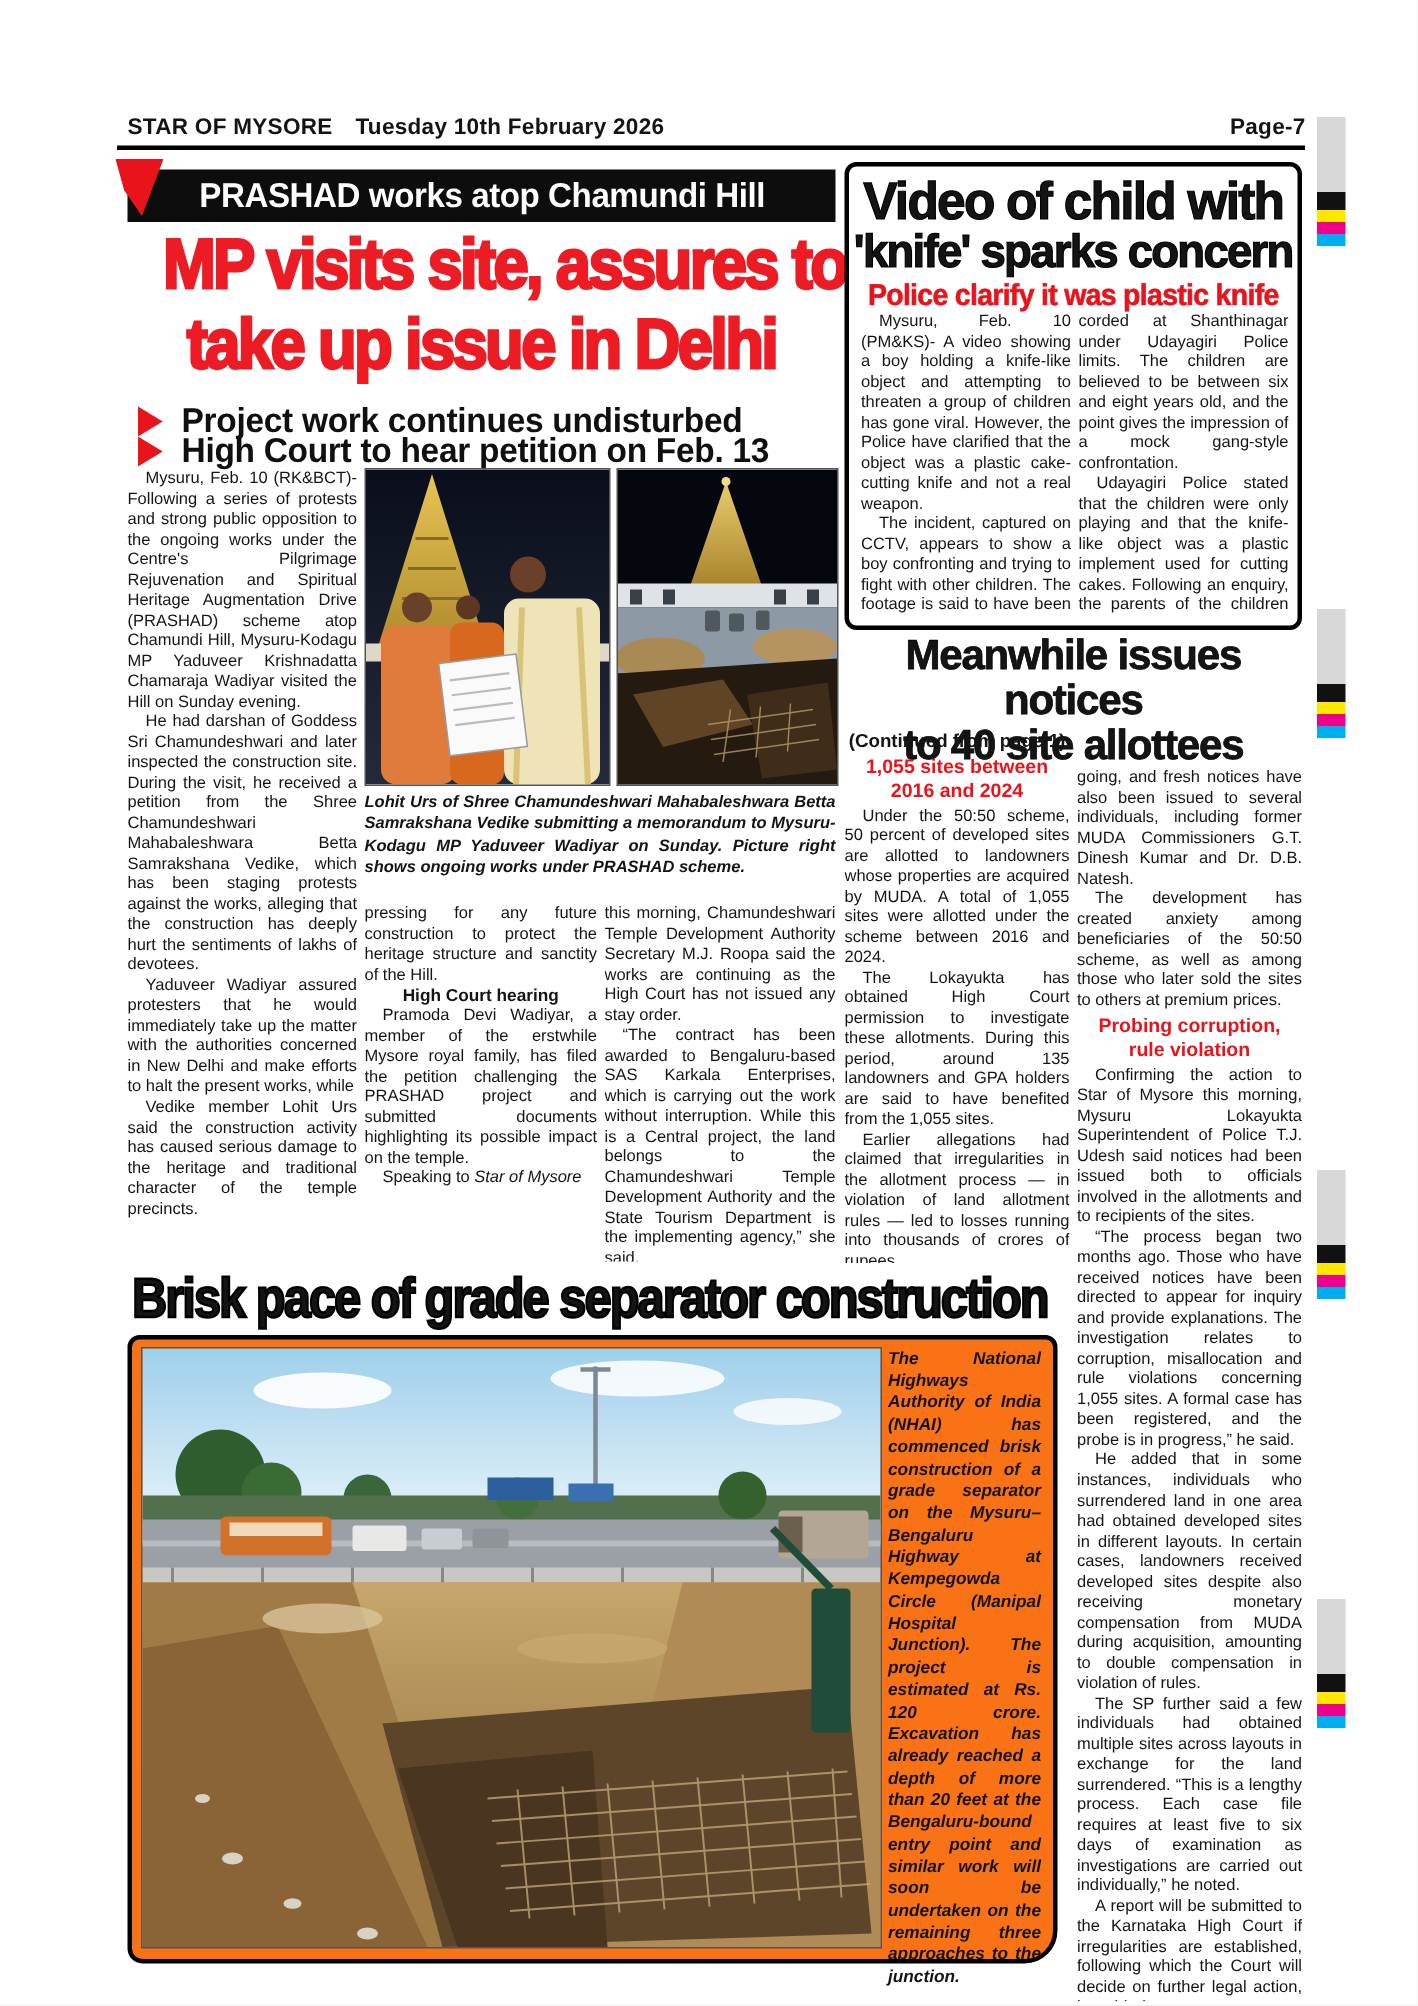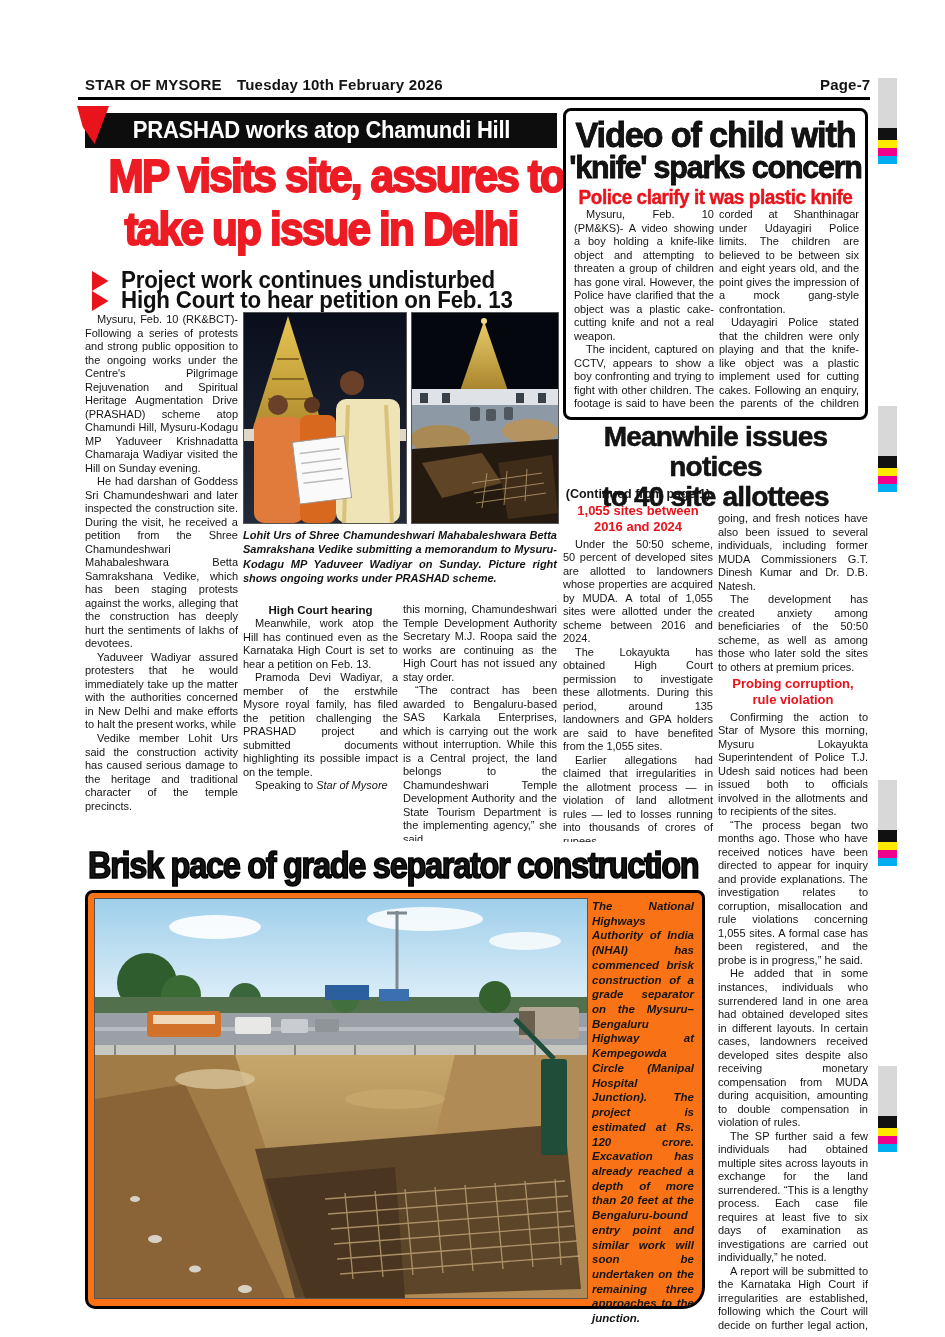--- a/index.html
+++ b/index.html
@@ -151,22 +151,22 @@
         <line x1="75" y1="160" x2="70" y2="195"></line>
           <line x1="95" y1="158" x2="92" y2="192"></line>
         <line x1="115" y1="156" x2="113" y2="188"></line>
       </g>
     </svg>
   </div>
 
   <div class="abs cap" style="left:243px;top:528px;width:314px;height:70px;">Lohit Urs of Shree Chamundeshwari Mahabaleshwara Betta Samrakshana Vedike submitting a memorandum to Mysuru-Kodagu MP Yaduveer Wadiyar on Sunday. Picture right shows ongoing works under PRASHAD scheme.</div>
 
   <div class="abs col" style="left:243px;top:603px;width:155px;height:238px;">
+    <p class="bp">pressing for any future construction to protect the heritage structure and sanctity of the Hill.</p>
     <p class="subh">High Court hearing</p>
-    <p class="bp ind">Meanwhile, work atop the Hill has continued even as the Karnataka High Court is set to hear a petition on Feb. 13.</p>
     <p class="bp ind">Pramoda Devi Wadiyar, a member of the erstwhile Mysore royal family, has filed the petition challenging the PRASHAD project and submitted documents highlighting its possible impact on the temple.</p>
     <p class="bp ind"><span>Speaking to </span><i>Star of Mysore</i></p>
   </div>
   <div class="abs col" style="left:403px;top:603px;width:154px;height:238px;">
     <p class="bp">this morning, Chamundeshwari Temple Development Authority Secretary M.J. Roopa said the works are continuing as the High Court has not issued any stay order.</p>
     <p class="bp ind">“The contract has been awarded to Bengaluru-based SAS Karkala Enterprises, which is carrying out the work without interruption. While this is a Central project, the land belongs to the Chamundeshwari Temple Development Authority and the State Tourism Department is the implementing agency,” she said.</p>
   </div>
 
   <div class="abs kbox" style="left:563px;top:108px;width:299px;height:306px;">
     <div class="khl" style="font-size:35px;margin-top:6px;">Video of child with</div>

